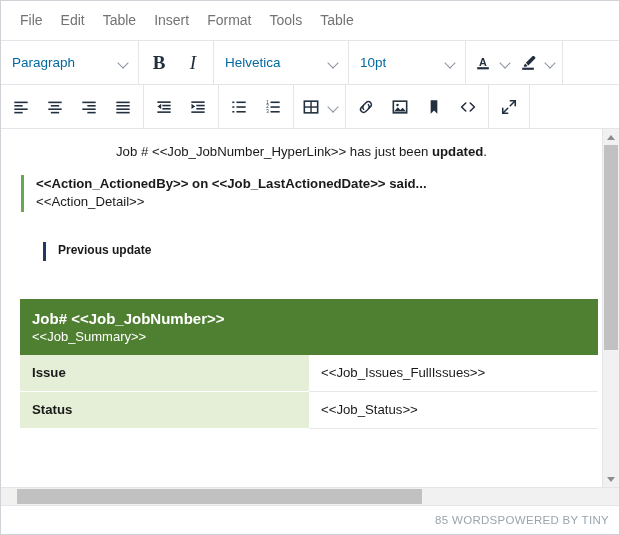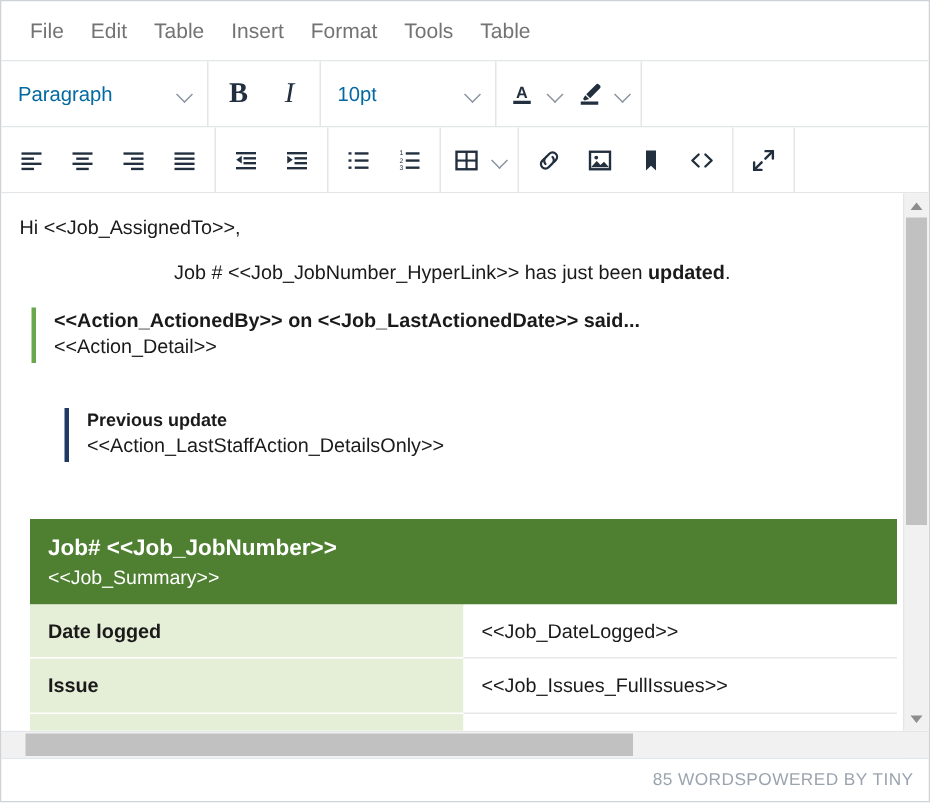--- a/index.html
+++ b/index.html
@@ -349,20 +349,26 @@
 
     <div class="tb-group">
       <div class="icon-btn">
         <span class="bold-glyph">B</span>
       </div>
       <div class="icon-btn">
         <span class="italic-glyph">I</span>
       </div>
     </div>
 
+    <div class="tb-group">
+      <div class="select-btn sel-font">
+        <span class="lbl">Helvetica</span>
+        <span class="caret"></span>
+      </div>
+    </div>
 
     <div class="tb-group">
       <div class="select-btn sel-size">
         <span class="lbl">10pt</span>
         <span class="caret"></span>
       </div>
     </div>
 
     <div class="tb-group">
       <div class="icon-btn narrow">
@@ -521,47 +527,41 @@
       </div>
     </div>
 
     <div class="tb-group nodiv" style="flex:1 1 auto;"></div>
   </div>
 
   <div class="content-wrap">
 
     <div class="content-area">
 
-      <p class="doc-p">Hi &lt;&lt;Job_AssignedTo&gt;&gt;,</p>
 
       <p class="doc-p tight">
         <span>Job # &lt;&lt;Job_JobNumber_HyperLink&gt;&gt; has just been </span><span class="b">updated</span><span>.</span>
       </p>
 
       <div class="bq-green">
         <div class="line1">&lt;&lt;Action_ActionedBy&gt;&gt; on &lt;&lt;Job_LastActionedDate&gt;&gt; said...</div>
         <div class="line2">&lt;&lt;Action_Detail&gt;&gt;</div>
       </div>
 
       <div class="bq-navy">
         <div class="line1">Previous update</div>
-        <div class="line2">&lt;&lt;Action_LastStaffAction_DetailsOnly&gt;&gt;</div>
       </div>
 
       <table class="job-table">
         <tbody>
           <tr>
             <td class="hdr-cell" colspan="2">
               <span class="hdr-title">Job# &lt;&lt;Job_JobNumber&gt;&gt;</span>
               <span class="hdr-sub">&lt;&lt;Job_Summary&gt;&gt;</span>
             </td>
-          </tr>
-          <tr>
-            <td class="lbl-cell">Date logged</td>
-            <td class="val-cell">&lt;&lt;Job_DateLogged&gt;&gt;</td>
           </tr>
           <tr>
             <td class="lbl-cell">Issue</td>
             <td class="val-cell">&lt;&lt;Job_Issues_FullIssues&gt;&gt;</td>
           </tr>
           <tr>
             <td class="lbl-cell">Status</td>
             <td class="val-cell">&lt;&lt;Job_Status&gt;&gt;</td>
           </tr>
         </tbody>

